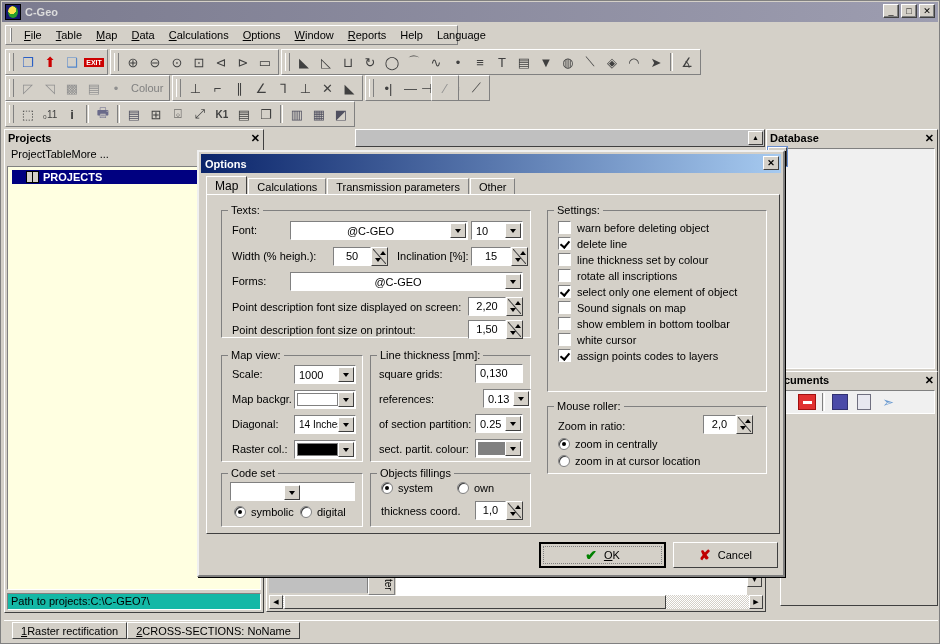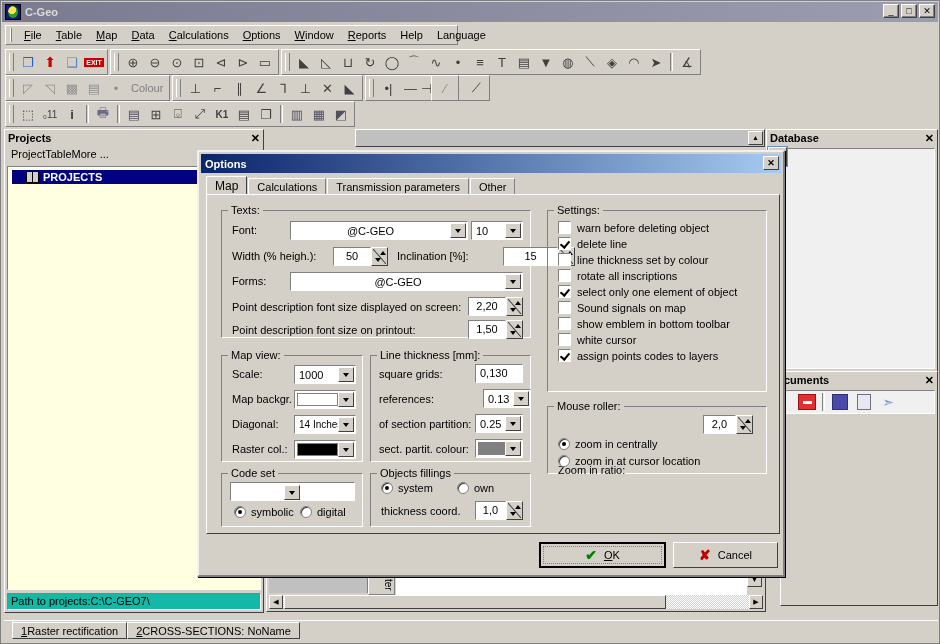--- a/index.html
+++ b/index.html
@@ -440,21 +440,21 @@
 
         <span class="fld" style="position:absolute;left:10px;top:39px;">Width  (% heigh.):</span>
         <div class="spin" style="left:111px;top:36px;width:55px;">
           <span class="box">50</span>
           <span class="updown">
               <i class="u"></i>
               <i class="d"></i>
             </span>
         </div>
         <span class="fld" style="position:absolute;left:175px;top:39px;">Inclination [%]:</span>
-        <div class="spin" style="left:249px;top:36px;width:72px;margin-left:32px;">
+        <div class="spin" style="left:249px;top:36px;width:57px;">
           <span class="box">15</span>
           <span class="updown">
               <i class="u"></i>
               <i class="d"></i>
             </span>
         </div>
 
         <span class="fld" style="position:absolute;left:10px;top:64px;">Forms:</span>
         <div class="combo" style="left:68px;top:61px;width:233px;">
           <span class="val">@C-GEO</span>
@@ -622,21 +622,21 @@
           <span>white cursor</span>
         </div>
         <div class="cb on" style="left:10px;top:138px;">
           <span class="box"></span>
           <span>assign points codes to layers</span>
         </div>
       </div>
 
       <div class="grp" style="left:340px;top:211px;width:220px;height:68px;">
         <span class="lbl">Mouse roller:</span>
-        <span class="fld" style="position:absolute;left:10px;top:13px;margin-top:44px;">Zoom in ratio:</span>
+        <span class="fld" style="position:absolute;left:10px;top:13px;">Zoom in ratio:</span>
         <div class="spin" style="left:155px;top:8px;width:50px;">
           <span class="box">2,0</span>
           <span class="updown">
               <i class="u"></i>
               <i class="d"></i>
             </span>
         </div>
         <div class="rb on" style="left:10px;top:31px;">
           <span class="circ"></span>
           <span>zoom in centrally</span>

